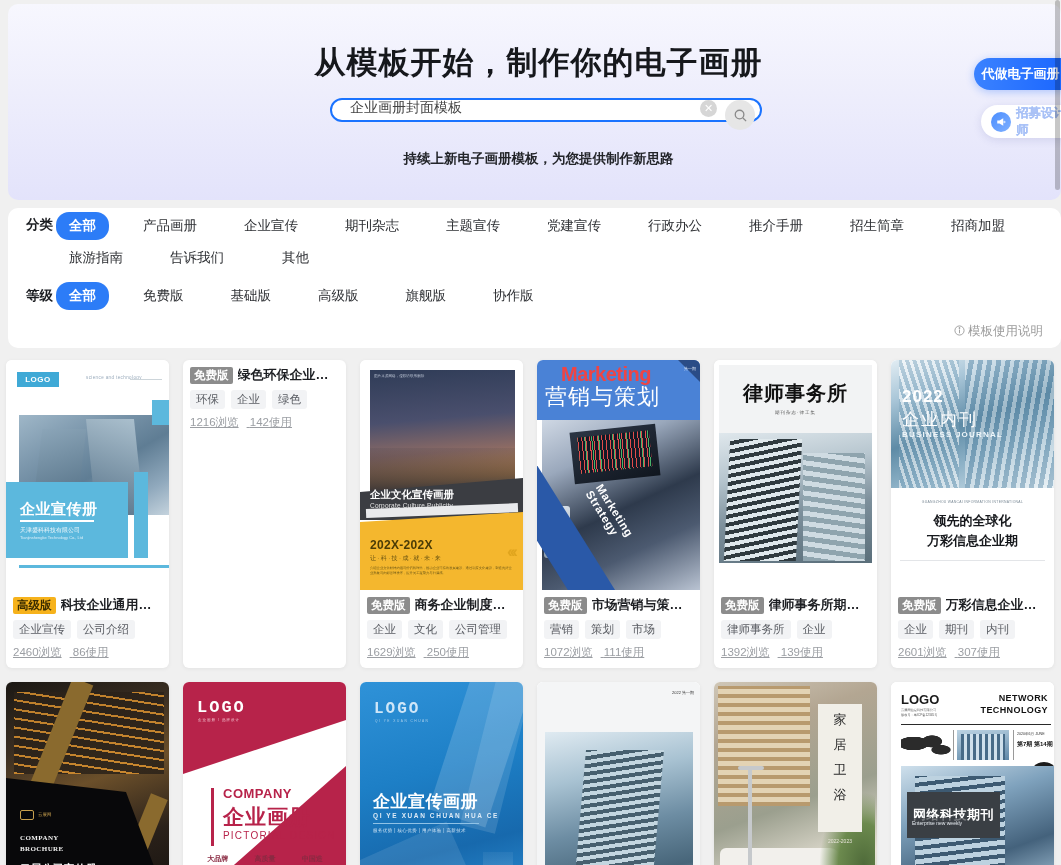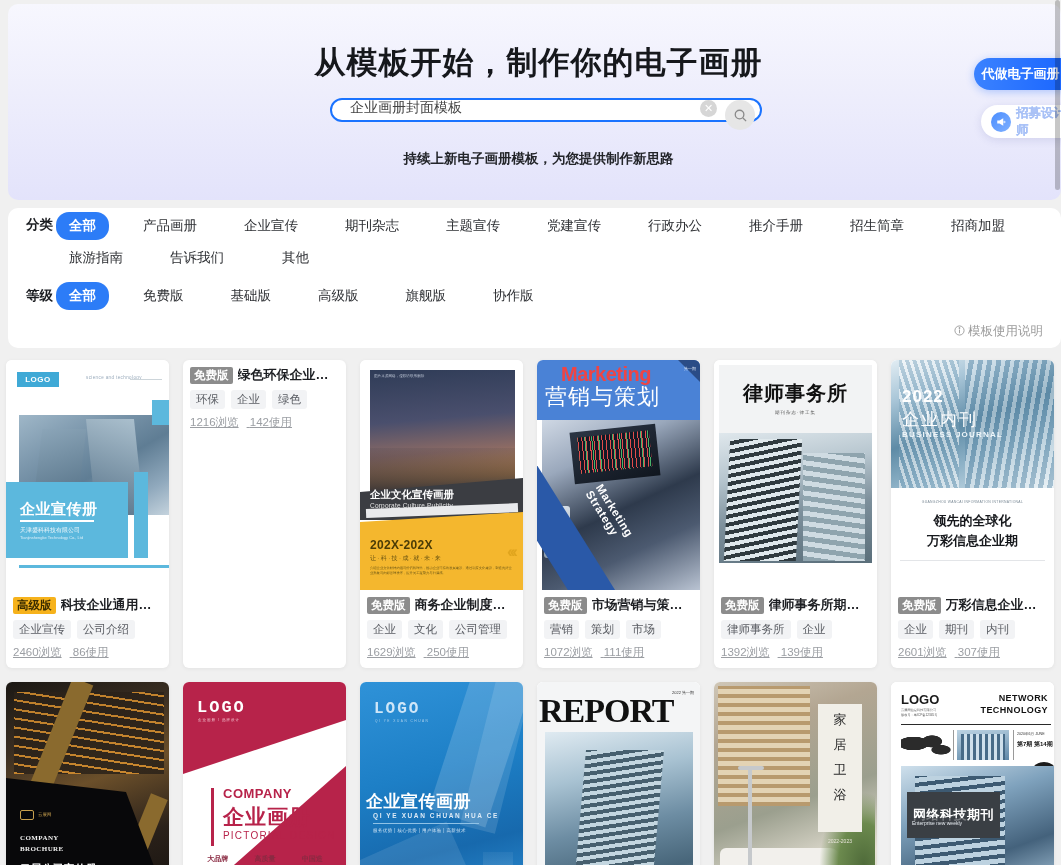--- a/index.html
+++ b/index.html
@@ -249,21 +249,21 @@
   .t8 .bx{flex:1;text-align:center;}
   .t8 .bx b{display:block;font-size:7px;color:#8a2a42;}
 
   .t9 .img{position:absolute;left:0;top:0;width:163px;height:230px;
     background:linear-gradient(165deg,#2f92d8 0%,#1d7fc6 40%,#1769ad 70%,#2f92d8 100%);}
   .t9 .sh1{position:absolute;left:90px;top:-10px;width:60px;height:150px;background:rgba(255,255,255,.16);transform:rotate(18deg);}
   .t9 .sh2{position:absolute;left:120px;top:-20px;width:36px;height:170px;background:rgba(255,255,255,.12);transform:rotate(14deg);}
   .t9 .sh3{position:absolute;left:-10px;top:160px;width:120px;height:90px;background:rgba(255,255,255,.10);transform:rotate(-24deg);}
   .t9 .logo{position:absolute;left:14px;top:18px;font-size:16px;font-weight:bold;color:#cfe6f8;letter-spacing:2px;font-family:"Liberation Mono",monospace;}
   .t9 .logos{position:absolute;left:15px;top:37px;font-size:3.2px;color:#a9cfec;letter-spacing:1.5px;}
-  .t9 .h1{position:absolute;left:6px;top:108px;font-size:17px;font-weight:bold;color:#fff;letter-spacing:.5px;}
+  .t9 .h1{position:absolute;left:13px;top:108px;font-size:17px;font-weight:bold;color:#fff;letter-spacing:.5px;}
   .t9 .h2{position:absolute;left:13px;top:130px;font-size:6.5px;font-weight:bold;color:#dceaf6;letter-spacing:1.6px;}
   .t9 .h3{position:absolute;left:13px;top:146px;font-size:4.5px;color:#cfe3f4;letter-spacing:.4px;}
   .t9 .hl{position:absolute;left:13px;top:141px;width:106px;height:1px;background:#8fc2e6;}
   .t9 .tower{position:absolute;right:10px;bottom:0;width:30px;height:60px;background:linear-gradient(to top,rgba(255,255,255,.28),rgba(255,255,255,.05));}
 
   .t10 .img{position:absolute;left:0;top:0;width:163px;height:230px;background:#f4f5f6;}
   .t10 .rep{position:absolute;left:2px;top:10px;font-size:34px;font-weight:bold;color:#111;letter-spacing:-1px;font-family:"Liberation Serif",serif;}
   .t10 .date{position:absolute;right:6px;top:8px;font-size:4px;color:#333;}
   .t10 .ph{position:absolute;left:8px;top:50px;width:148px;height:180px;
     background:linear-gradient(168deg,#dfeaf1 0%,#a8c2d2 26%,#6d8da3 52%,#476579 76%,#c9dae4 100%);}
@@ -617,21 +617,20 @@
         <div class="h1">企业宣传画册</div>
         <div class="h2">QI YE XUAN CHUAN HUA CE</div>
         <div class="hl"></div>
         <div class="h3">服务优势 | 核心优势 | 用户体验 | 高新技术</div>
       </div>
     </div>
 
     <div class="card">
       <div class="thumb t10">
         <div class="img"></div>
-        <div class="rep">REPORT</div>
         <div class="date">2022 第一期</div>
         <div class="ph">
           <div class="bld"></div>
         </div>
       </div>
     </div>
 
     <div class="card">
       <div class="thumb t11">
         <div class="img">

